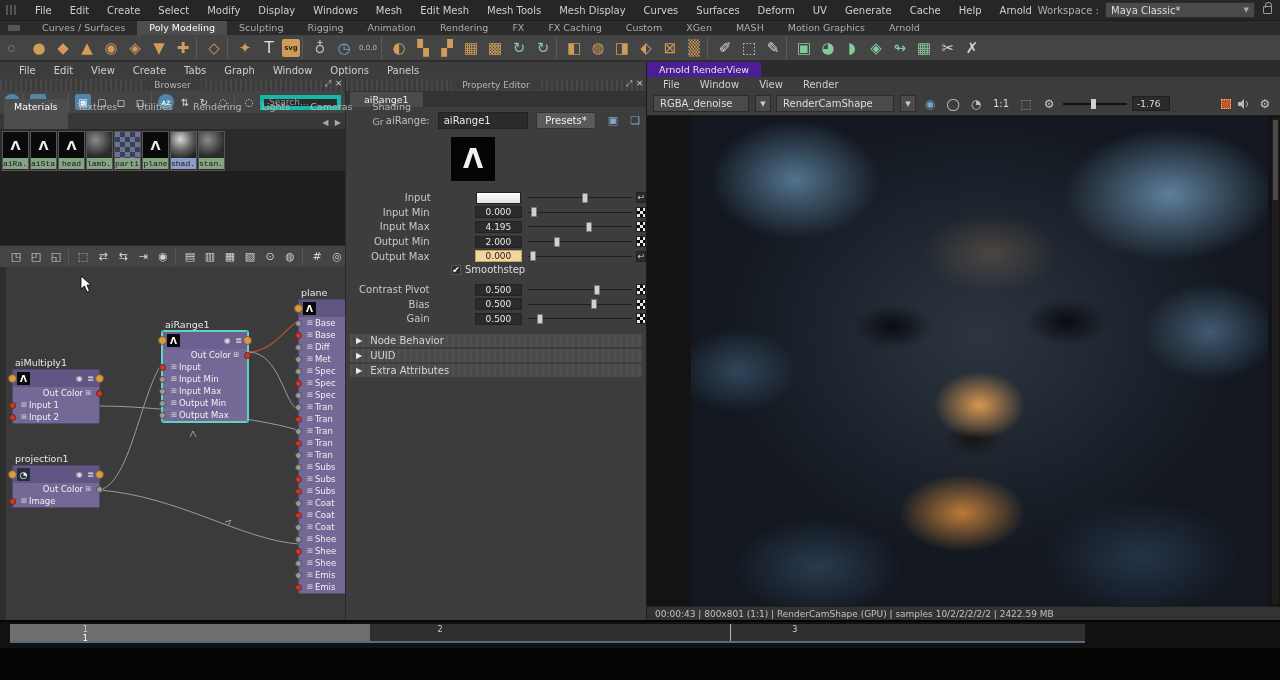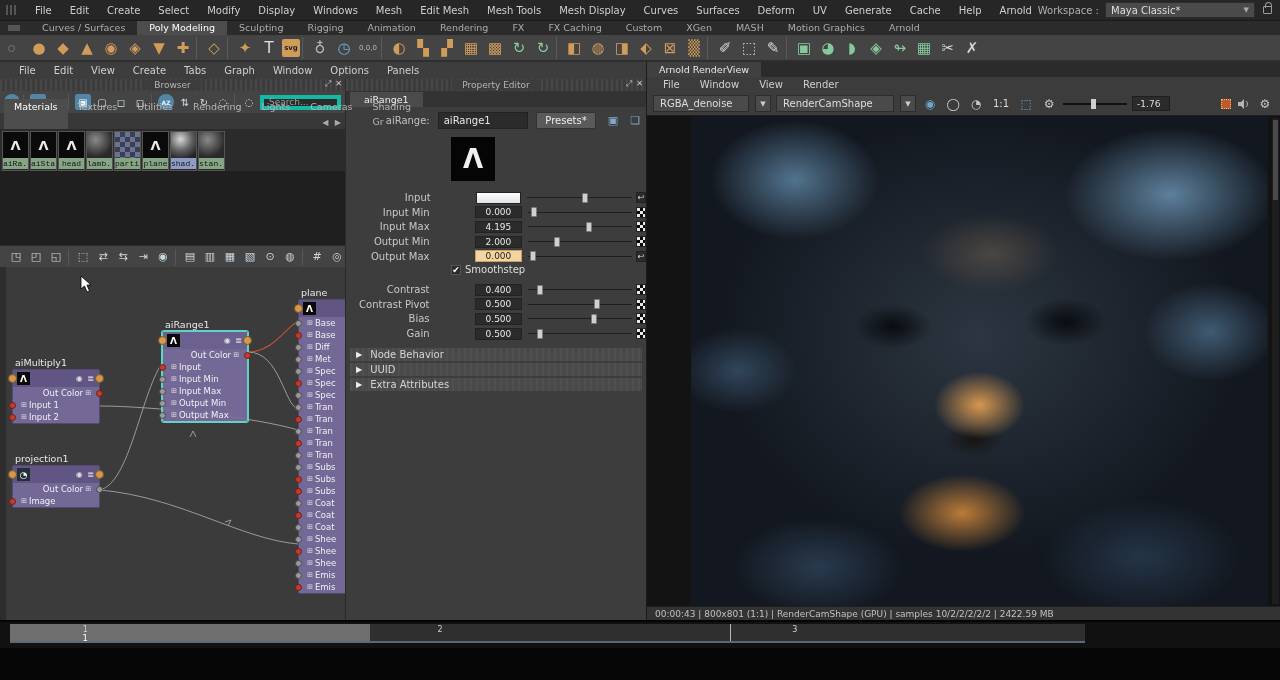--- a/index.html
+++ b/index.html
@@ -154,21 +154,21 @@
     gap:8px; padding-left:6px; color:#d5d5d5;
     background-image:repeating-linear-gradient(90deg, rgba(255,255,255,0.03) 0 2px, transparent 2px 6px); }
   .section-bar .arrow { color:#eee; font-size:8px; }
 
   .cursor { position:absolute; z-index:50; }
 
   
   .renderview { position:absolute; left:646px; top:62px; width:634px; height:558px; background:#2b2b2b;
     display:flex; flex-direction:column; border-left:1px solid #1c1c1c; }
   .rv-tabrow { height:15px; background:#2b2b2b; display:flex; }
-  .rv-tab { background:#404040; color:#e5e5e5; padding:0 12px; line-height:15px; font-size:9.5px; }
+  .rv-tab { background:#4c1d95; color:#e5e5e5; padding:0 12px; line-height:15px; font-size:9.5px; }
   .rv-menus { height:15px; background:#3c3c3c; display:flex; align-items:center; padding-left:6px; }
   .rv-menus .menu-item { line-height:15px; padding:0 10px; }
   .rv-toolbar { height:24px; background:#3c3c3c; display:flex; align-items:center; gap:5px; padding:0 6px;
     border-bottom:1px solid #1f1f1f; }
   .rv-dd { height:17px; background:#4a4a4a; border:1px solid #2c2c2c; display:flex; align-items:center;
     color:#ddd; padding:0 6px; }
   .rv-dd .cap { flex:1; }
   .rv-dd-btn { width:16px; height:17px; background:#4a4a4a; border:1px solid #2c2c2c; color:#ccc;
     display:flex; align-items:center; justify-content:center; font-size:7px; margin-left:1px; }
   .rv-icon { width:18px; height:18px; display:flex; align-items:center; justify-content:center;
@@ -781,29 +781,20 @@
               </div>
               <div class="map-icon icon-conn"></div>
             </div>
           </div>
         <div class="check-row">
           <span class="checkbox">✔</span>
           <span>Smoothstep</span>
         </div>
         <div class="attr-rows">
 
-            <div class="attr-row">
-              <span class="alabel">Contrast</span>
-              <div class="field">0.400</div>
-              <div class="slider">
-                <div class="track"></div>
-                <div class="thumb" style="left: 8%;"></div>
-              </div>
-              <div class="map-icon icon-checker"></div>
-            </div>
 
             <div class="attr-row">
               <span class="alabel">Contrast Pivot</span>
               <div class="field">0.500</div>
               <div class="slider">
                 <div class="track"></div>
                 <div class="thumb" style="left: 63%;"></div>
               </div>
               <div class="map-icon icon-checker"></div>
             </div>

